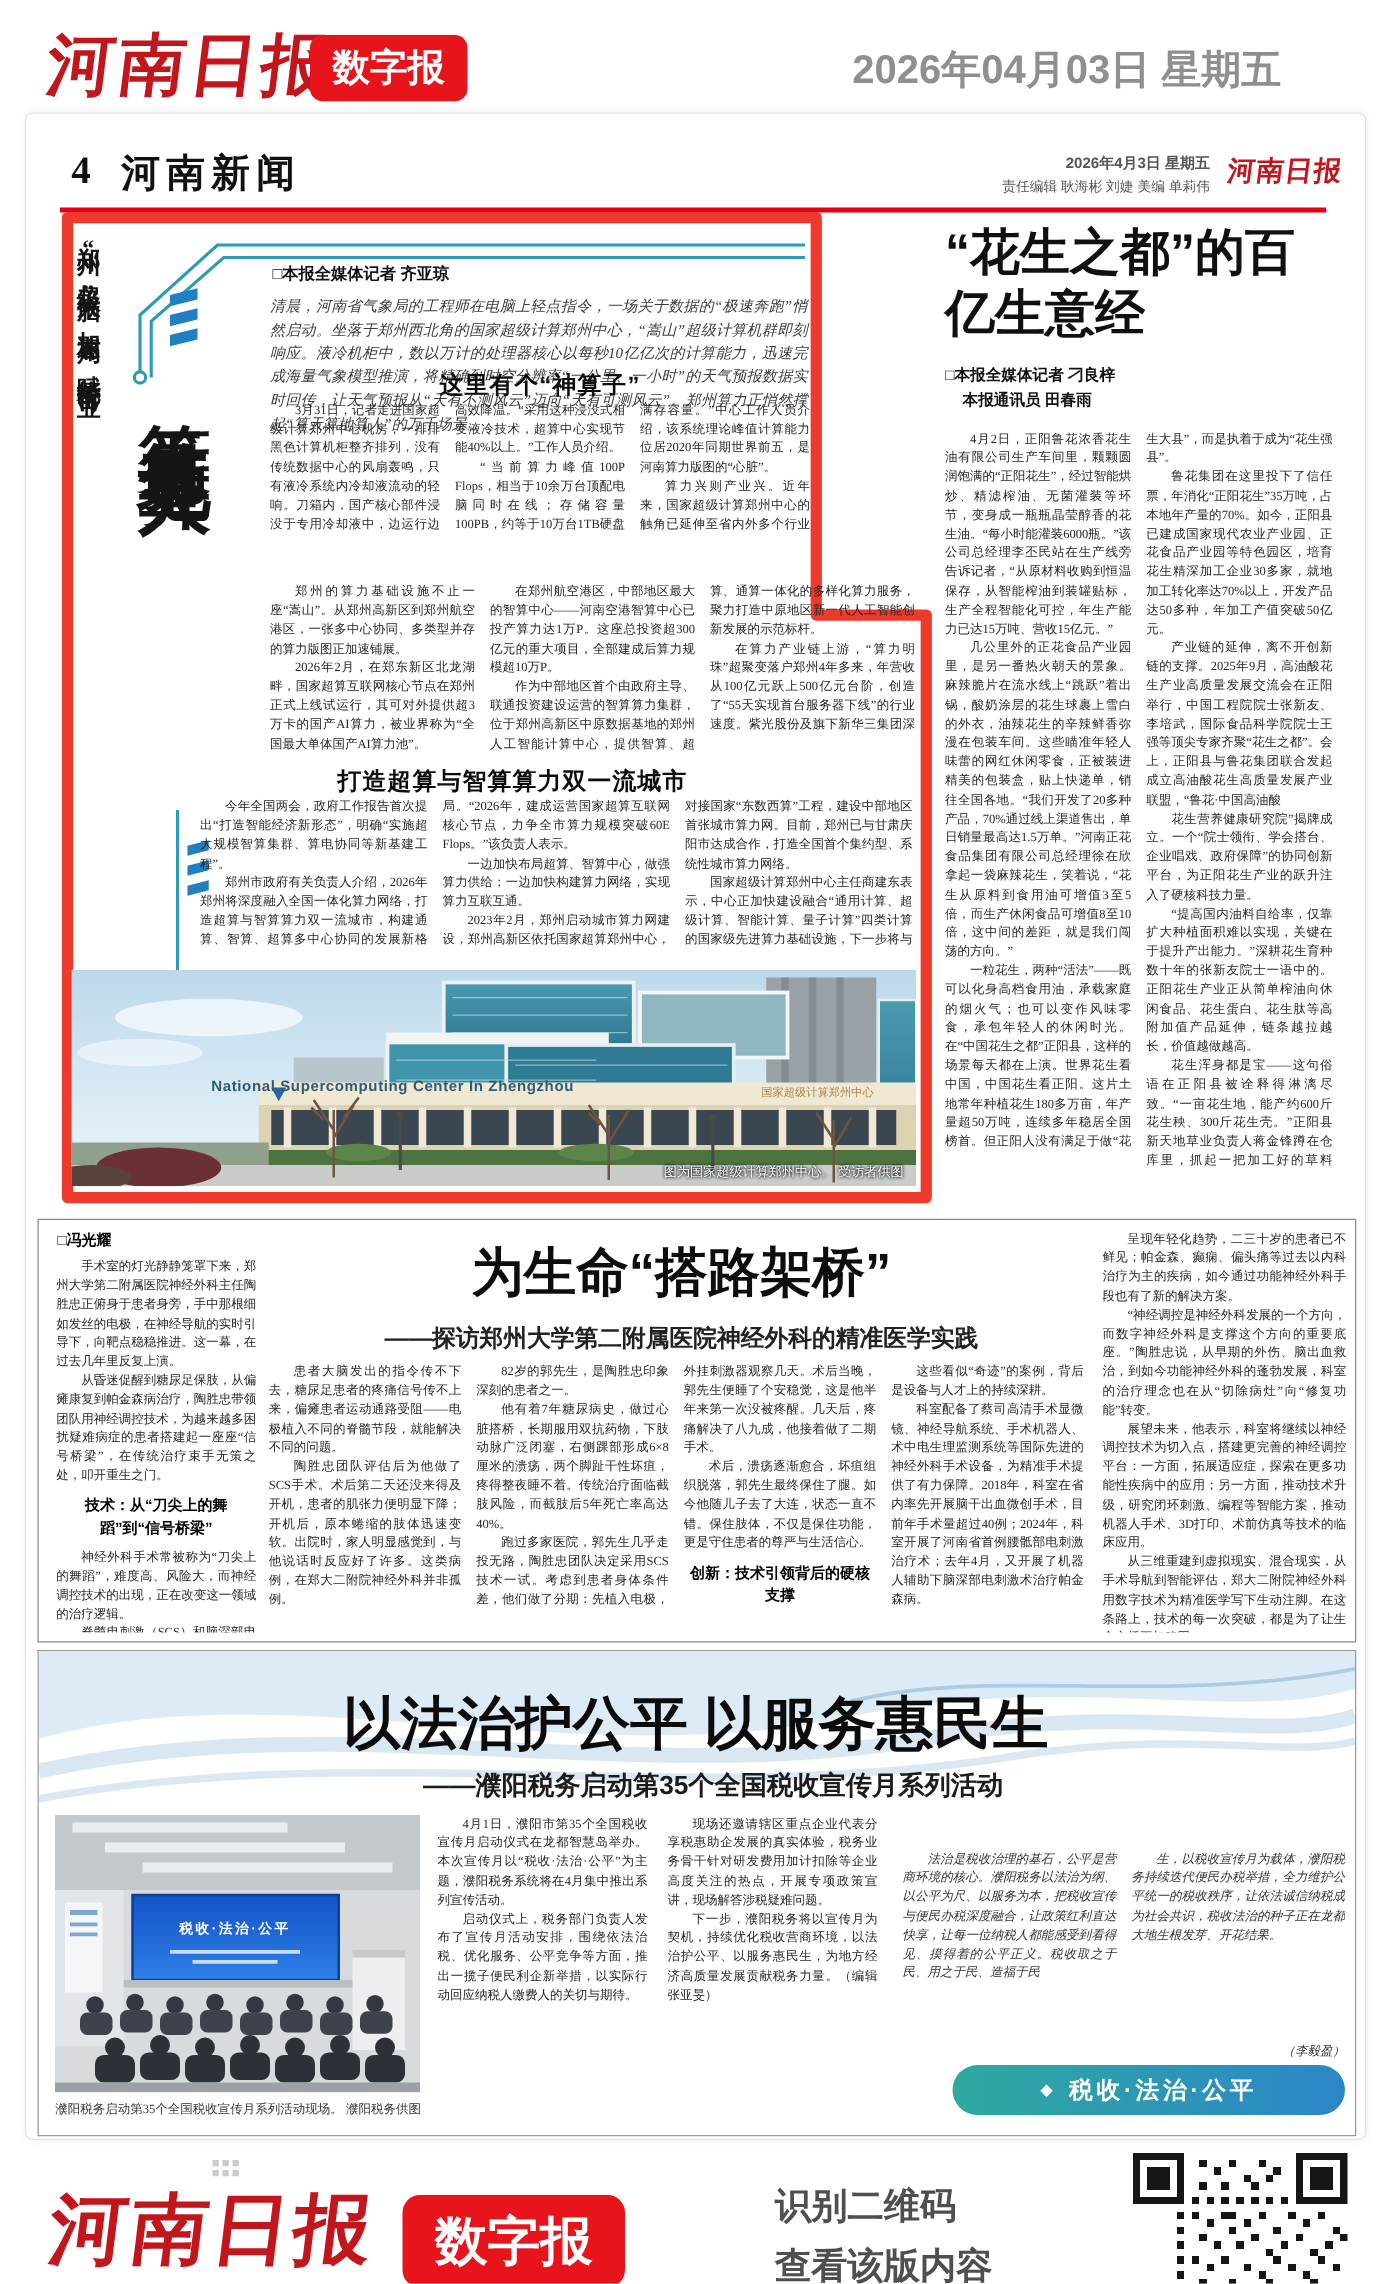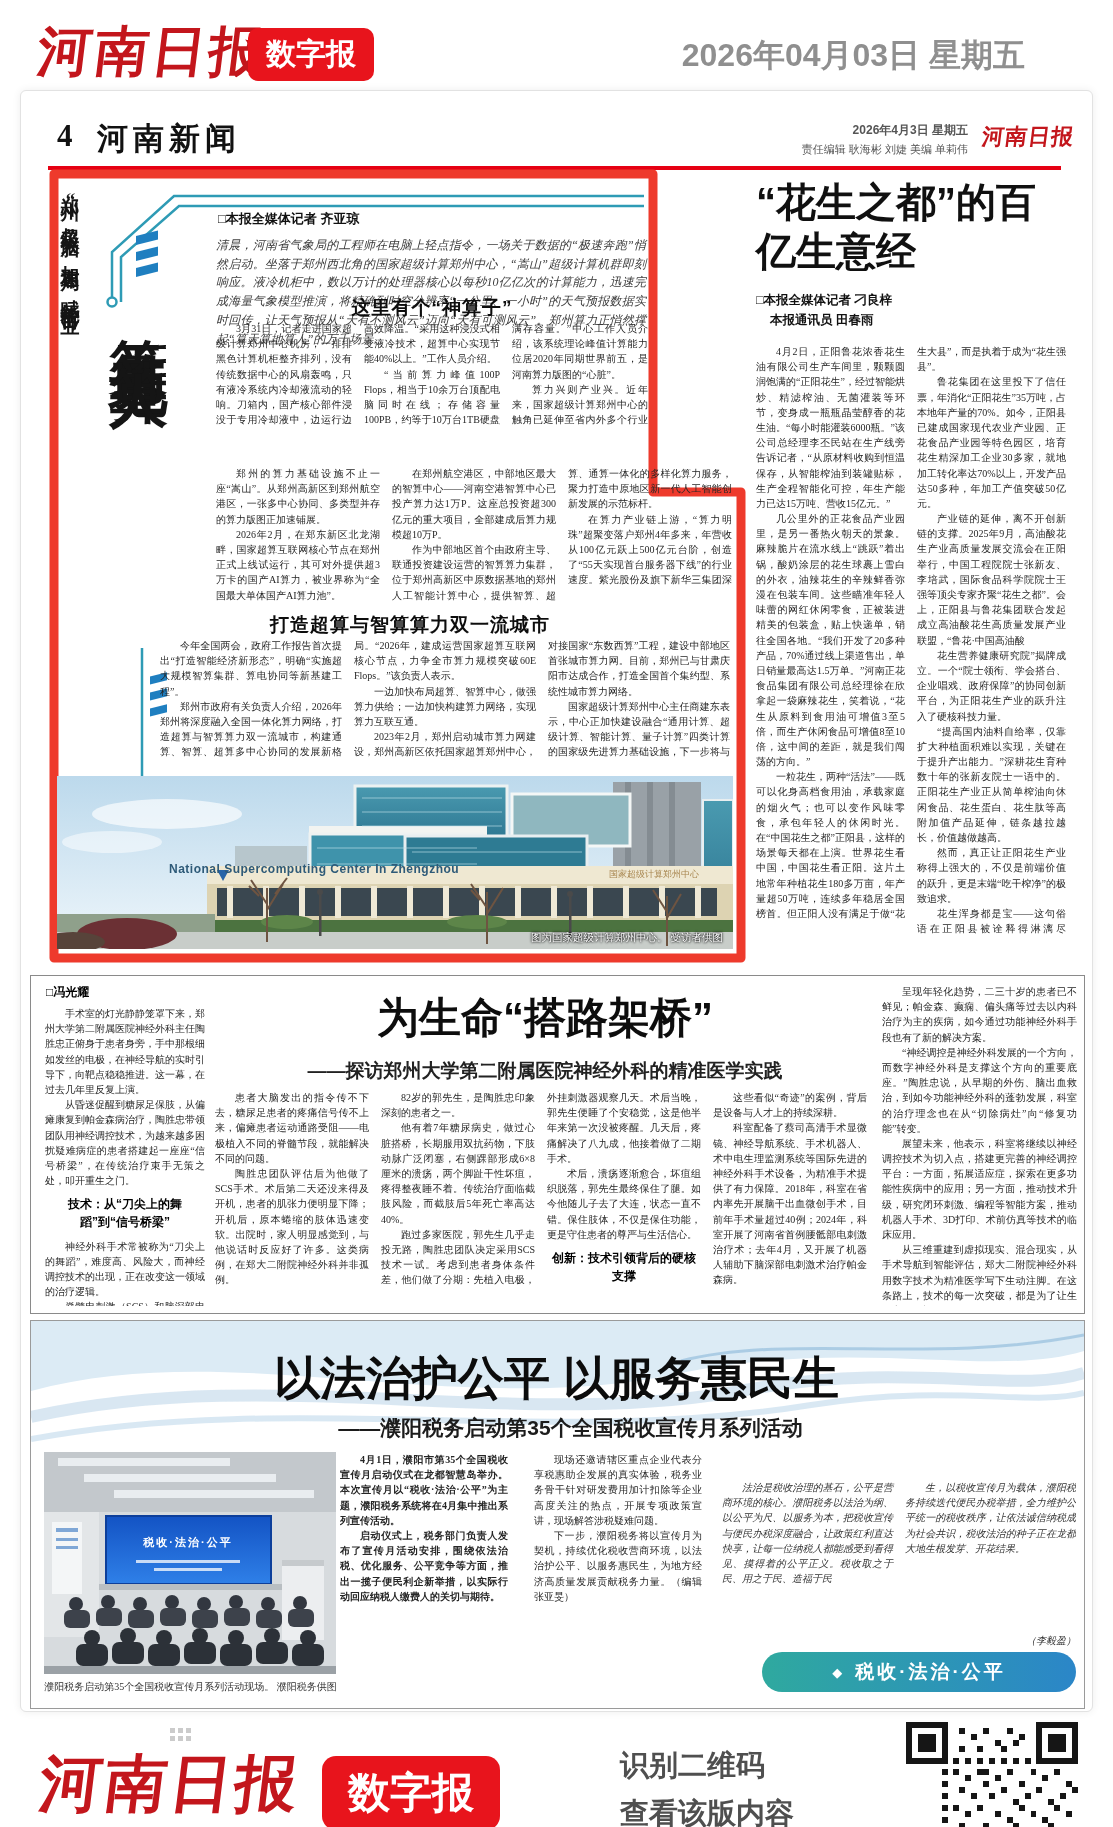--- a/index.html
+++ b/index.html
@@ -58,21 +58,21 @@
   .h-head .h2{font-size:19px;font-weight:700;color:#222;margin-top:12px;}
   .h-flow{left:215px;top:1090px;width:652px;height:216px;}
   .h-col6{left:882px;top:984px;width:195px;height:322px;}
   
   .tax-box{left:30px;top:1320px;width:1053px;height:387px;border:1px solid #9a9a9a;background:#fff;overflow:hidden;}
   .t-head{left:30px;top:1348px;width:1053px;text-align:center;font-size:46px;font-weight:900;color:#0c0c0c;}
   .t-sub{left:44px;top:1414px;width:1053px;text-align:center;font-size:21px;font-weight:700;color:#1c1c1c;}
   .t-photo{left:44px;top:1452px;width:292px;height:222px;overflow:hidden;}
   .t-caption{left:38px;top:1680px;width:305px;font-size:10px;color:#333;text-align:center;
              font-family:"Liberation Serif","DejaVu Serif",serif;}
-  .t-col1{left:340px;top:1452px;width:168px;height:244px;font-weight:bold;}
+  .t-col1{left:350px;top:1452px;width:168px;height:244px;}
   .t-col2{left:534px;top:1452px;width:168px;height:244px;}
   .c-banner{left:722px;top:1440px;width:354px;height:30px;display:flex;align-items:center;justify-content:center;gap:8px;}
   .c-title{font-size:21px;font-weight:800;color:#1668a8;letter-spacing:2px;white-space:nowrap;}
   .c-bar{width:64px;height:8px;}
   .c-bar.l{background:linear-gradient(90deg,#1668a8,#c4dbee);}
   .c-bar.r{background:linear-gradient(270deg,#1668a8,#c4dbee);}
   .tri{width:0;height:0;border-top:8px solid transparent;border-bottom:8px solid transparent;}
   .tri.r{border-left:11px solid #1668a8;}
   .tri.l{border-right:11px solid #1668a8;}
   .c-cols{left:722px;top:1480px;width:354px;height:152px;font-style:italic;color:#333;}
@@ -253,21 +253,20 @@
     <div style="padding-left:14px;">本报通讯员 田春雨</div>
   </div>
   <div class="abs col-text cols2 peanut-cols">
       <p>4月2日，正阳鲁花浓香花生油有限公司生产车间里，颗颗圆润饱满的“正阳花生”，经过智能烘炒、精滤榨油、无菌灌装等环节，变身成一瓶瓶晶莹醇香的花生油。“每小时能灌装6000瓶。”该公司总经理李丕民站在生产线旁告诉记者，“从原材料收购到恒温保存，从智能榨油到装罐贴标，生产全程智能化可控，年生产能力已达15万吨、营收15亿元。”</p>
       <p>几公里外的正花食品产业园里，是另一番热火朝天的景象。麻辣脆片在流水线上“跳跃”着出锅，酸奶涂层的花生球裹上雪白的外衣，油辣花生的辛辣鲜香弥漫在包装车间。这些瞄准年轻人味蕾的网红休闲零食，正被装进精美的包装盒，贴上快递单，销往全国各地。“我们开发了20多种产品，70%通过线上渠道售出，单日销量最高达1.5万单。”河南正花食品集团有限公司总经理徐在欣拿起一袋麻辣花生，笑着说，“花生从原料到食用油可增值3至5倍，而生产休闲食品可增值8至10倍，这中间的差距，就是我们闯荡的方向。”</p>
       <p>一粒花生，两种“活法”——既可以化身高档食用油，承载家庭的烟火气；也可以变作风味零食，承包年轻人的休闲时光。在“中国花生之都”正阳县，这样的场景每天都在上演。世界花生看中国，中国花生看正阳。这片土地常年种植花生180多万亩，年产量超50万吨，连续多年稳居全国榜首。但正阳人没有满足于做“花生大县”，而是执着于成为“花生强县”。</p>
       <p>鲁花集团在这里投下了信任票，年消化“正阳花生”35万吨，占本地年产量的70%。如今，正阳县已建成国家现代农业产业园、正花食品产业园等特色园区，培育花生精深加工企业30多家，就地加工转化率达70%以上，开发产品达50多种，年加工产值突破50亿元。</p>
       <p>产业链的延伸，离不开创新链的支撑。2025年9月，高油酸花生产业高质量发展交流会在正阳举行，中国工程院院士张新友、李培武，国际食品科学院院士王强等顶尖专家齐聚“花生之都”。会上，正阳县与鲁花集团联合发起成立高油酸花生高质量发展产业联盟，“鲁花·中国高油酸</p>
       <p>花生营养健康研究院”揭牌成立。一个“院士领衔、学会搭台、企业唱戏、政府保障”的协同创新平台，为正阳花生产业的跃升注入了硬核科技力量。</p>
       <p>“提高国内油料自给率，仅靠扩大种植面积难以实现，关键在于提升产出能力。”深耕花生育种数十年的张新友院士一语中的。正阳花生产业正从简单榨油向休闲食品、花生蛋白、花生肽等高附加值产品延伸，链条越拉越长，价值越做越高。</p>
-      <p>然而，真正让正阳花生产业称得上强大的，不仅是前端价值的跃升，更是末端“吃干榨净”的极致追求。</p>
       <p>花生浑身都是宝——这句俗语在正阳县被诠释得淋漓尽致。“一亩花生地，能产约600斤花生秧、300斤花生壳。”正阳县新天地草业负责人蒋金锋蹲在仓库里，抓起一把加工好的草料说，“过去这些‘下脚料’要么焚烧，要么废弃，现在不一样了。”他指着不远处的研究中心牌子说：“我们与省农科院共建花生秸秆利用研发中心，将花生秧加工成专用草料，花生壳制成颗粒燃料，让‘废物’变成了资源。”</p>
     </div>
 
   <div class="abs hospital-box"></div>
   <div class="abs h-author">□冯光耀</div>
   <div class="abs col-text h-col1">
       <p>手术室的灯光静静笼罩下来，郑州大学第二附属医院神经外科主任陶胜忠正俯身于患者身旁，手中那根细如发丝的电极，在神经导航的实时引导下，向靶点稳稳推进。这一幕，在过去几年里反复上演。</p>
       <p>从昏迷促醒到糖尿足保肢，从偏瘫康复到帕金森病治疗，陶胜忠带领团队用神经调控技术，为越来越多困扰疑难病症的患者搭建起一座座“信号桥梁”，在传统治疗束手无策之处，叩开重生之门。</p>
       <p class="col-sub">技术：从“刀尖上的舞蹈”到“信号桥梁”</p>
       <p>神经外科手术常被称为“刀尖上的舞蹈”，难度高、风险大，而神经调控技术的出现，正在改变这一领域的治疗逻辑。</p>

